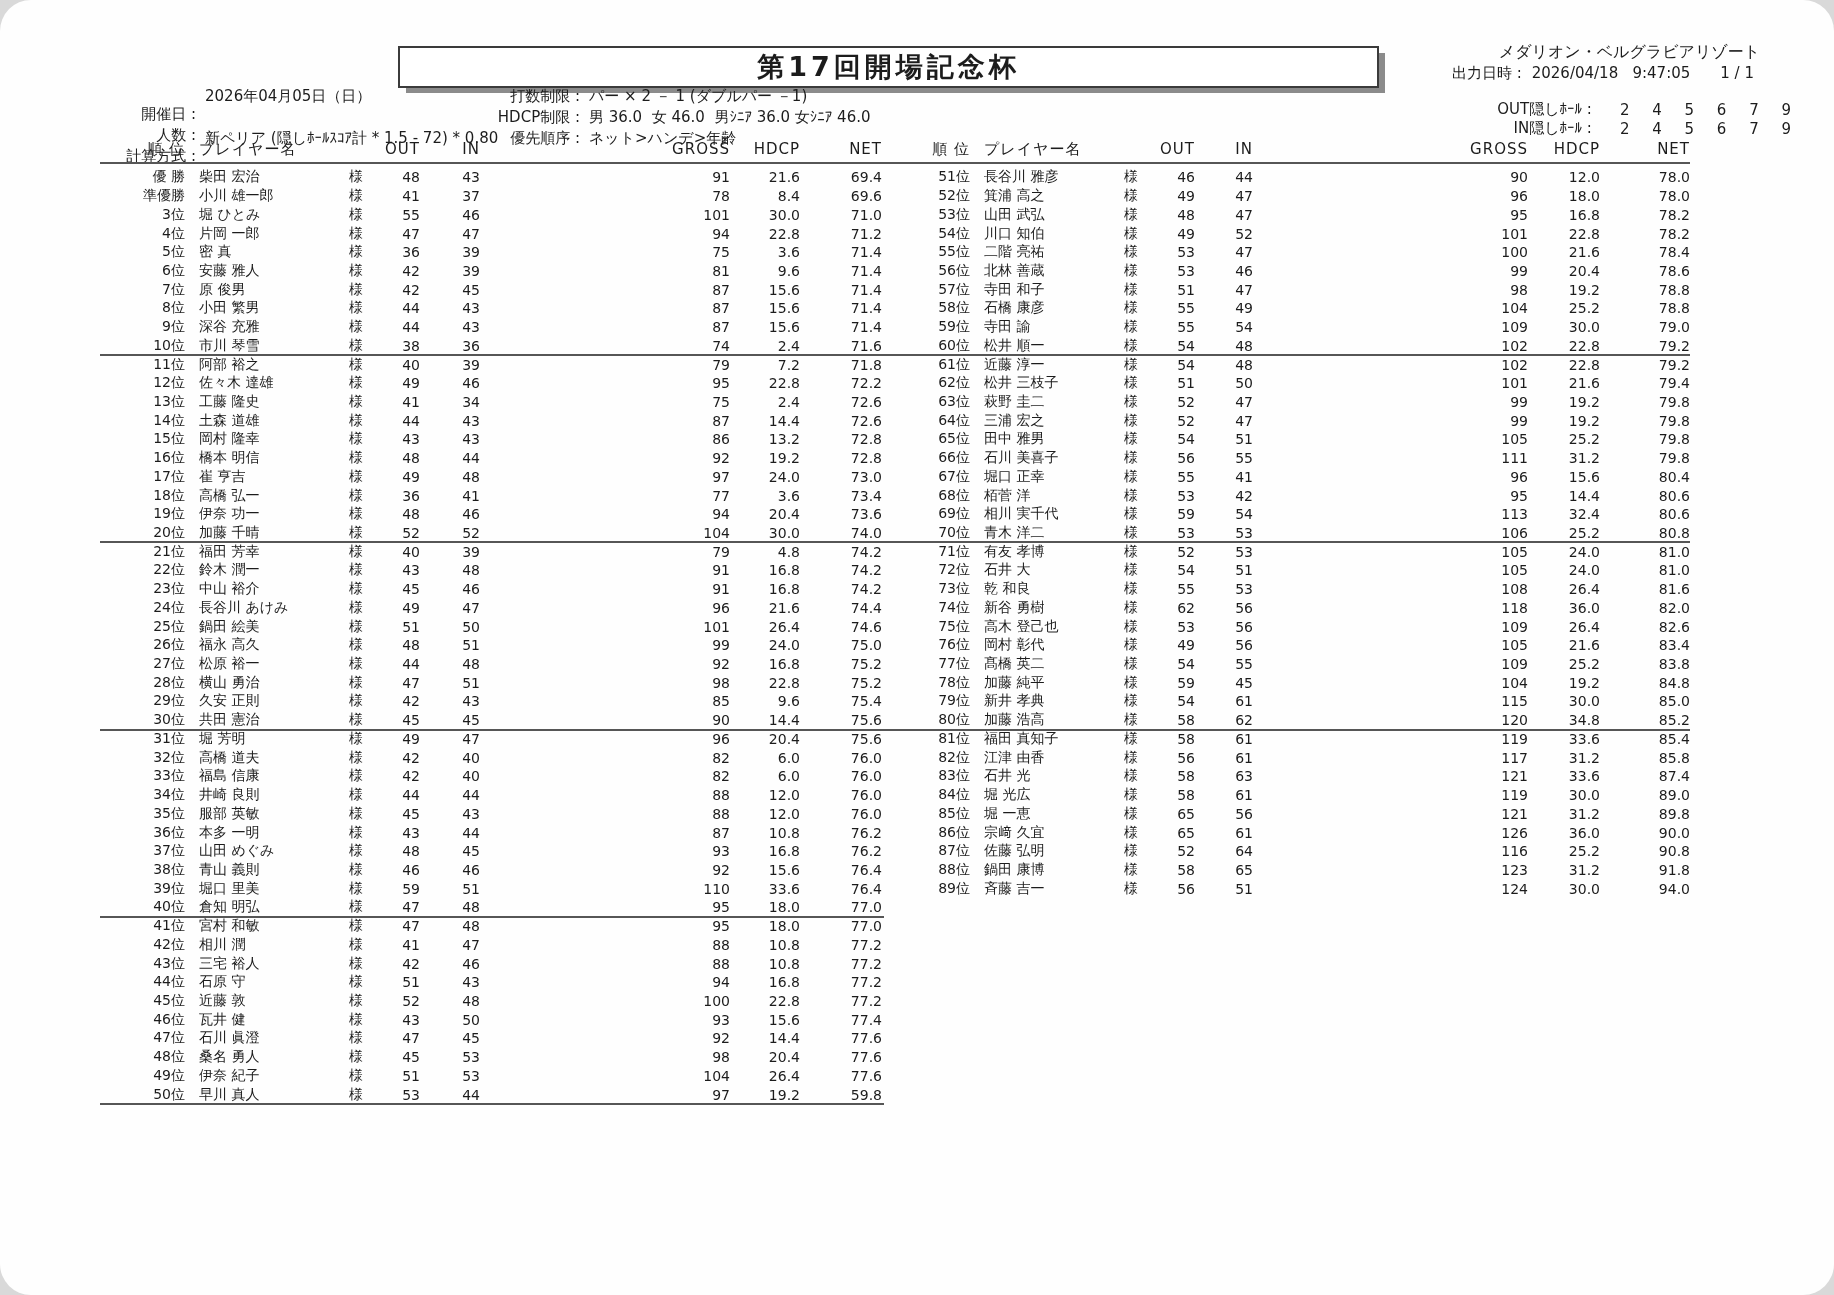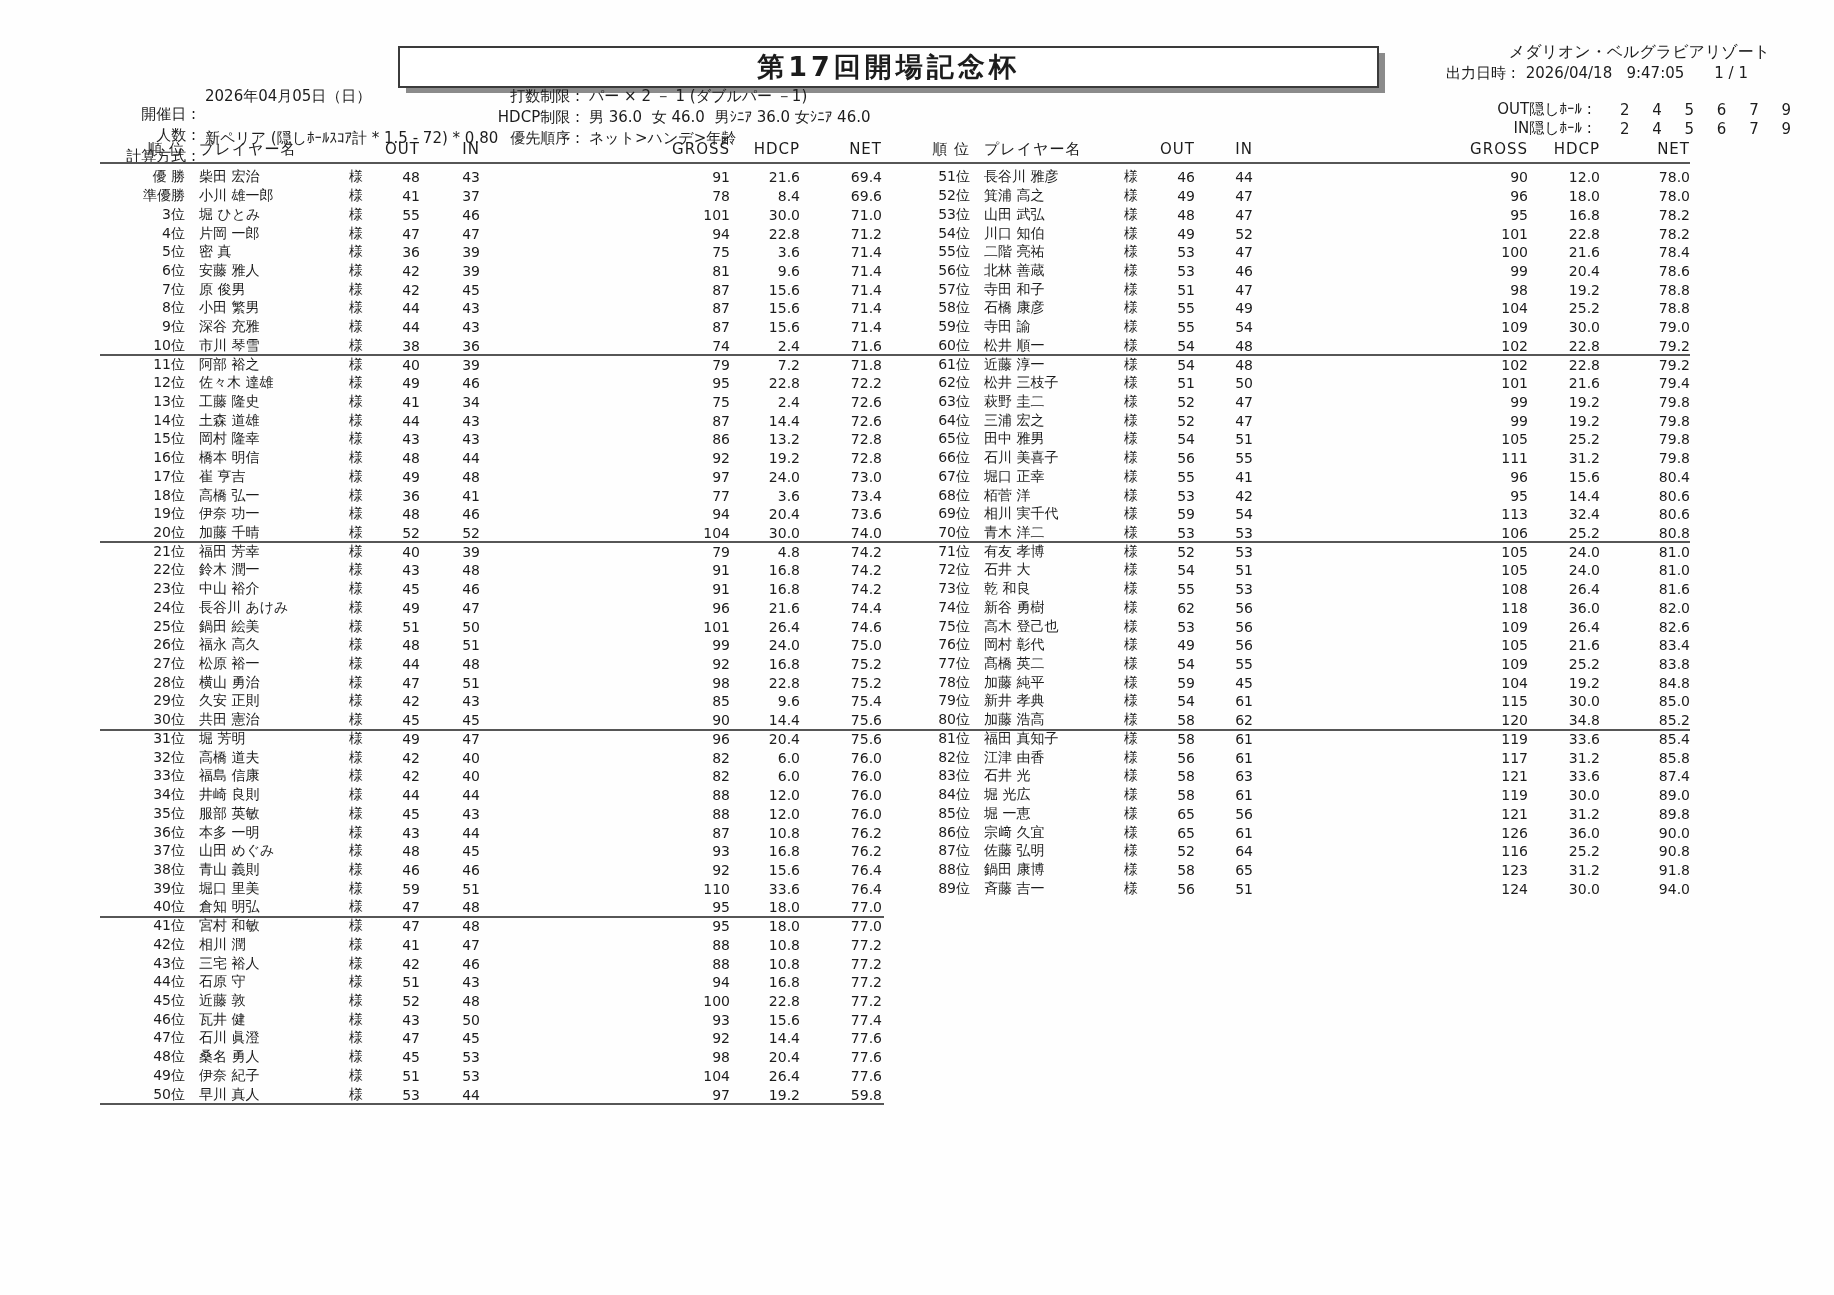--- a/index.html
+++ b/index.html
@@ -1,25 +1,25 @@
 <!DOCTYPE html>
 <html><head>
 <meta charset="utf-8">
 <style>
   html,body{margin:0;padding:0;background:#d9d9d9;}
   .page{position:relative;width:1834px;height:1295px;background:#fefefe;overflow:hidden;
-        font-family:"DejaVu Sans","Liberation Sans",sans-serif;color:#1c1c1c;}
+        font-family:"DejaVu Sans","Liberation Sans",sans-serif;color:#1c1c1c;border-radius:31px;}
   
   .title-box{position:absolute;left:398px;top:46px;width:977px;height:38px;
              background:#fff;border:2px solid #3b3b3b;box-shadow:7px 6px 0 -1px #8b8b8b;
              display:flex;align-items:center;justify-content:center;}
   .title-box .t{font-size:27px;font-weight:600;letter-spacing:4px;white-space:pre;}
   
-  .resort{position:absolute;top:42px;right:64px;font-size:16px;text-align:right;white-space:pre;}
-  .outline{position:absolute;top:64px;right:86px;font-size:15px;display:flex;white-space:pre;}
+  .resort{position:absolute;top:42px;right:74px;font-size:16px;text-align:right;white-space:pre;}
+  .outline{position:absolute;top:64px;right:80px;font-size:15px;display:flex;white-space:pre;}
   .outline .dt{margin-left:10px;}
   .outline .pg{margin-left:30px;}
   .holes{position:absolute;top:100px;right:34px;font-size:15px;}
   .holes .hl{display:flex;height:19px;align-items:center;gap:16px;}
   .holes .lbl{width:118px;text-align:right;white-space:pre;}
   .holes .val{padding-left:12px;letter-spacing:9px;white-space:pre;}
   
   .meta{position:absolute;top:86px;font-size:15px;}
   .meta-left{left:96px;}
   .meta-mid{left:494px;}

